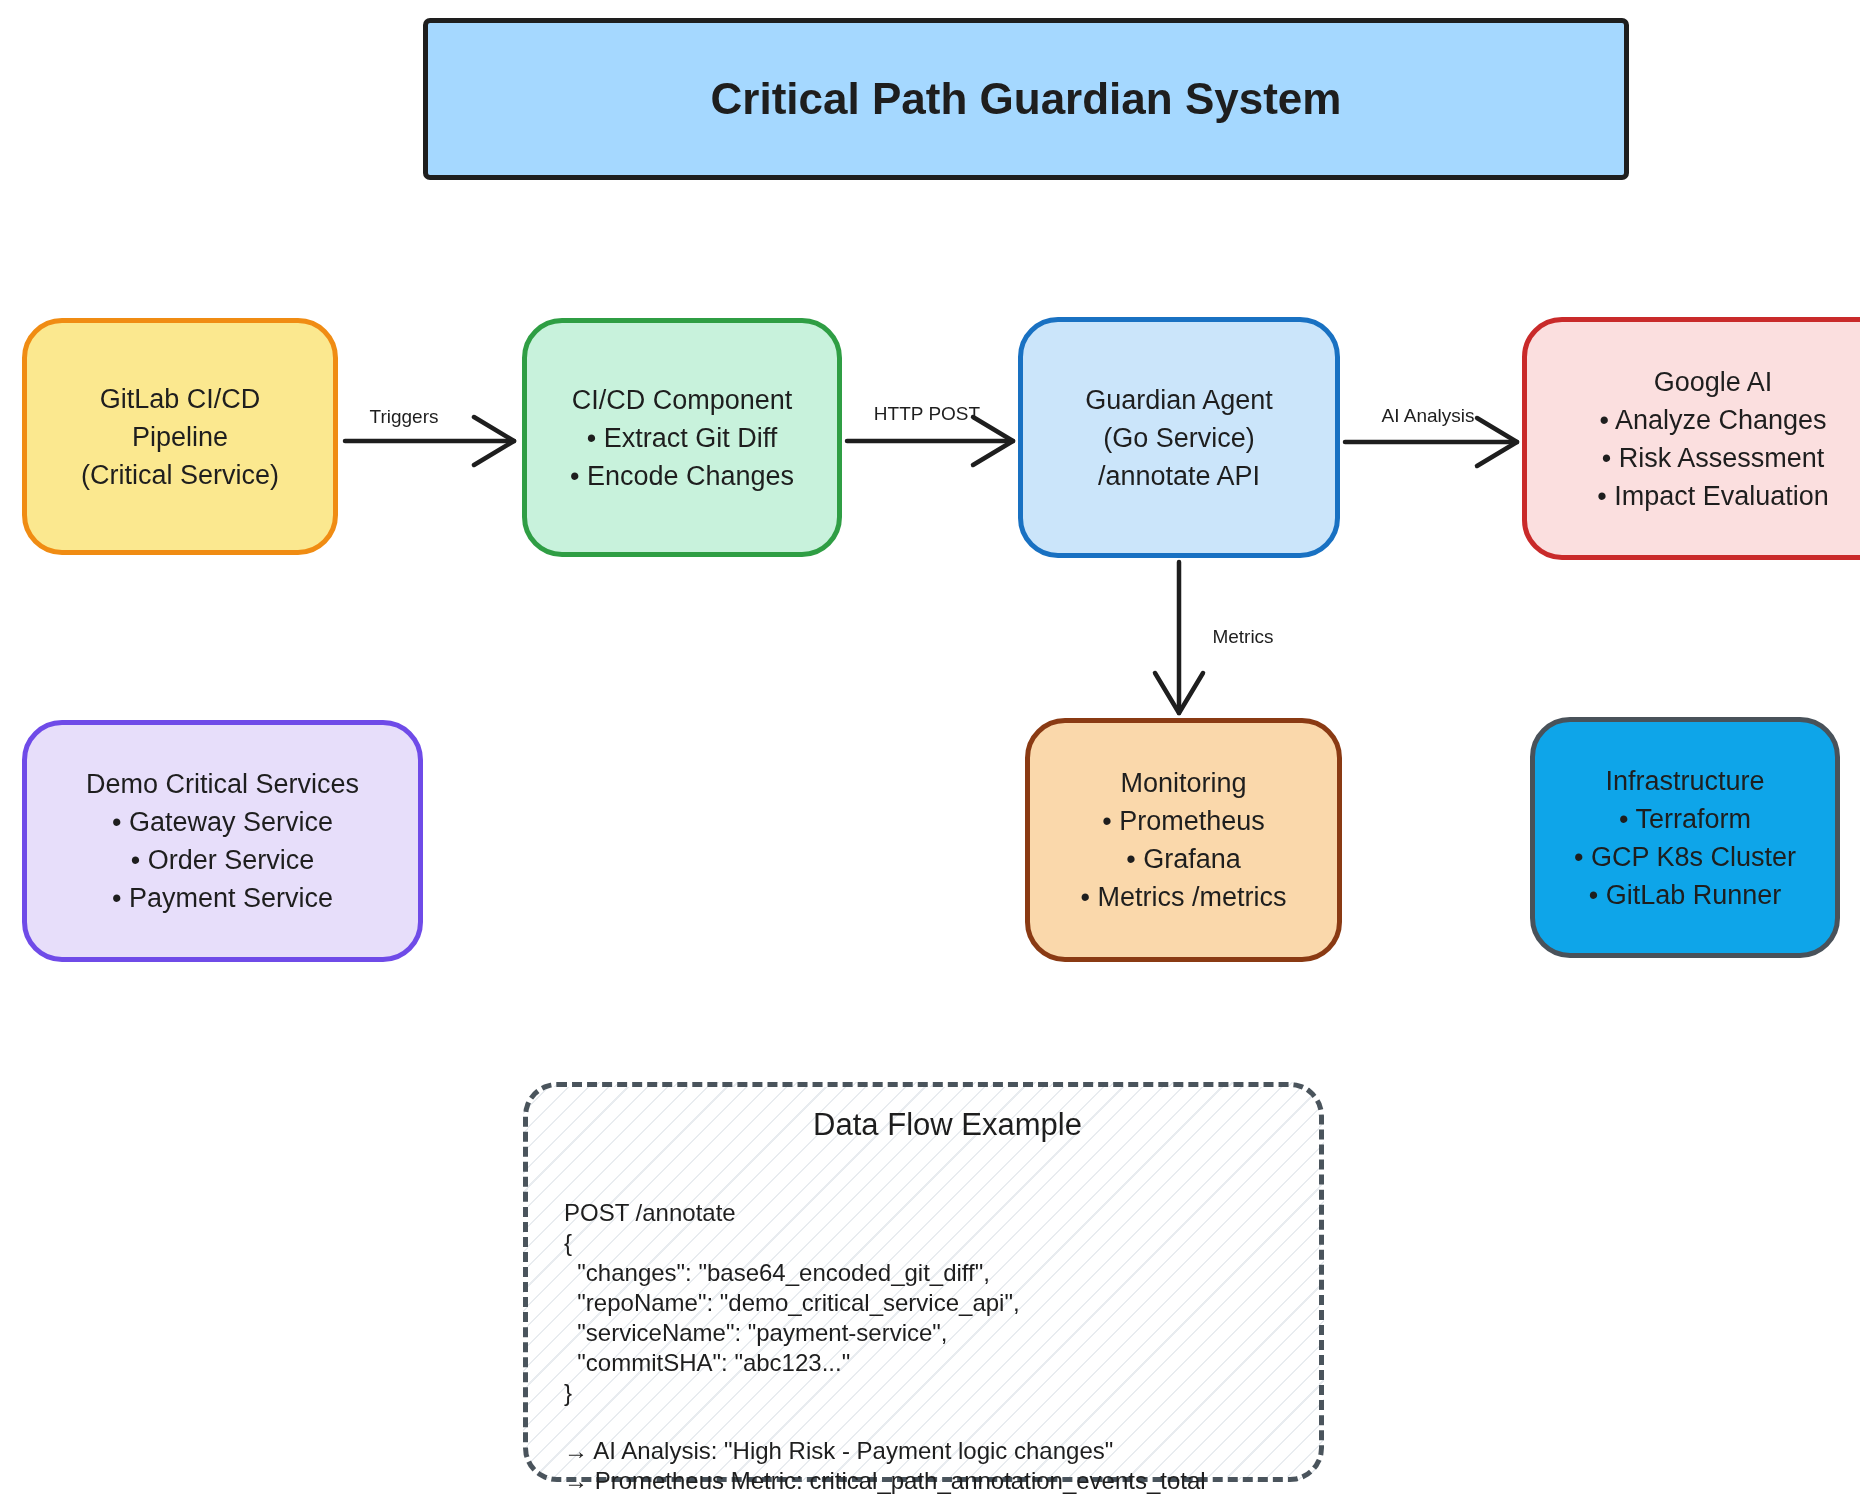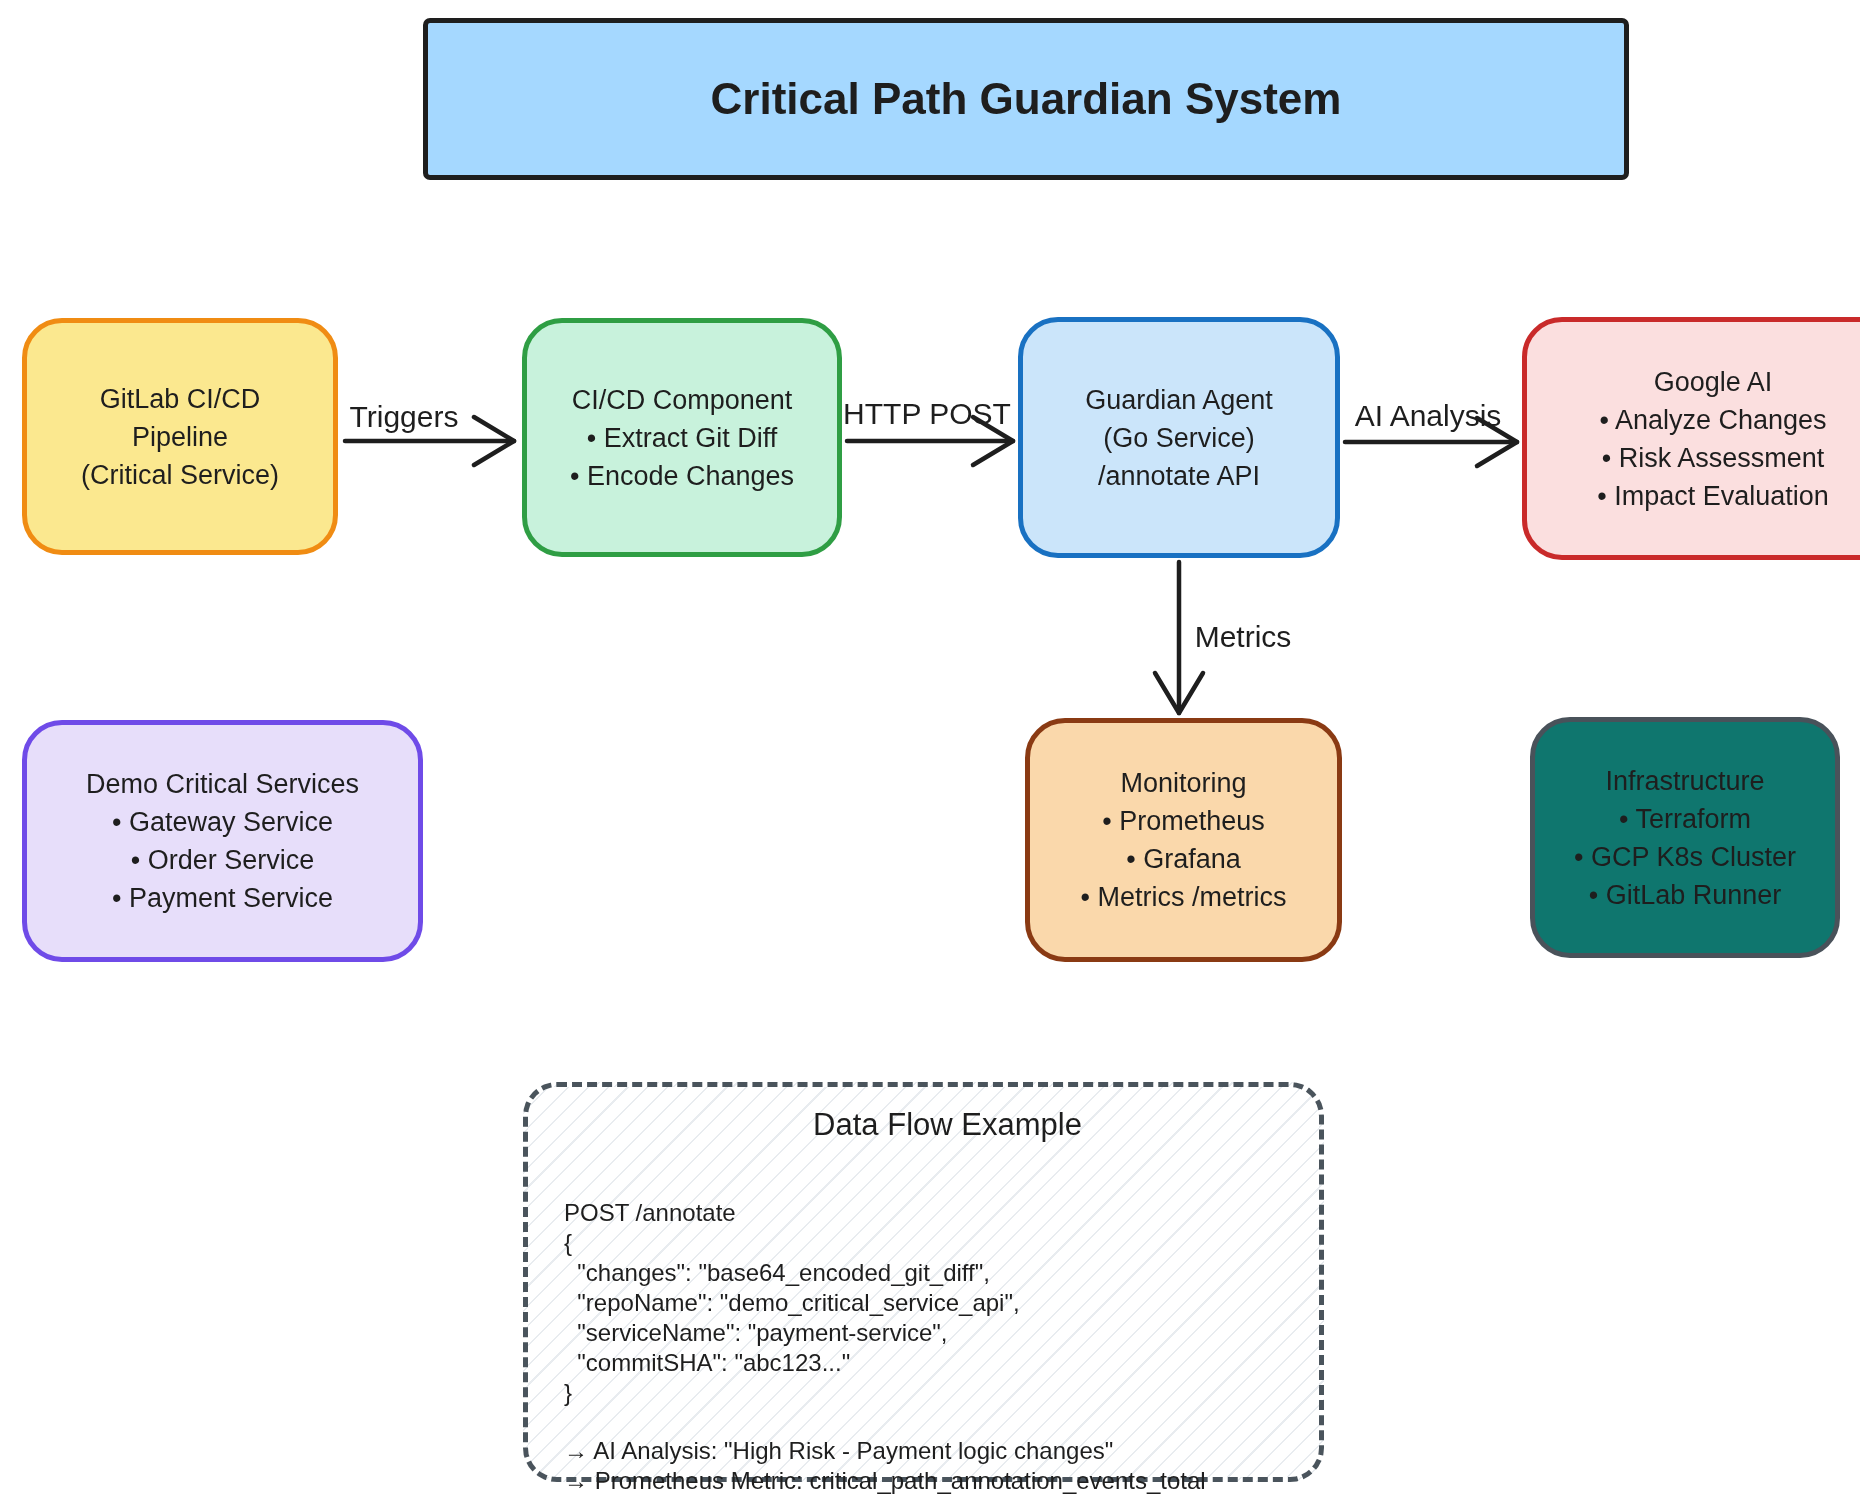--- a/index.html
+++ b/index.html
@@ -25,25 +25,25 @@
     font-size: 44px; font-weight: 600; line-height: 50px;
   }
 
   .gitlab-node   { left: 22px;   top: 318px; width: 316px; height: 237px; background: #fbe88f; border-color: #f08c13; }
   .cicd-node     { left: 522px;  top: 318px; width: 320px; height: 239px; background: #c8f2dc; border-color: #2f9e44; }
   .guardian-node { left: 1018px; top: 317px; width: 322px; height: 241px; background: #cbe5fa; border-color: #1971c2; }
   .googleai-node { left: 1522px; top: 317px; width: 382px; height: 243px; background: #fbdfdf; border-color: #c92a2a; }
 
   .demo-node     { left: 22px;   top: 720px; width: 401px; height: 242px; background: #e7defa; border-color: #6f4be8; }
   .monitor-node  { left: 1025px; top: 718px; width: 317px; height: 244px; background: #fad8ab; border-color: #8a3a13; }
-  .infra-node    { left: 1530px; top: 717px; width: 310px; height: 241px; background: #0f766e; border-color: #49525a; }
+  .infra-node    { left: 1530px; top: 717px; width: 310px; height: 241px; background: #0ea5e9; border-color: #49525a; }
 
   .edge-label {
     position: absolute; color: #1e1e1e;
-    font-size: 30px; font-weight: 500; white-space: nowrap;
+    font-size: 19px; font-weight: 500; white-space: nowrap;
     transform: translate(-50%, -50%);
   }
 
   .dataflow-node {
     position: absolute; left: 523px; top: 1082px; width: 801px; height: 400px;
     border: 5px dashed #4a545c; border-radius: 34px;
     color: #1e1e1e;
     background-image: repeating-linear-gradient(
       135deg,
       rgba(130, 150, 170, 0.18) 0px, rgba(130, 150, 170, 0.18) 1.5px,

